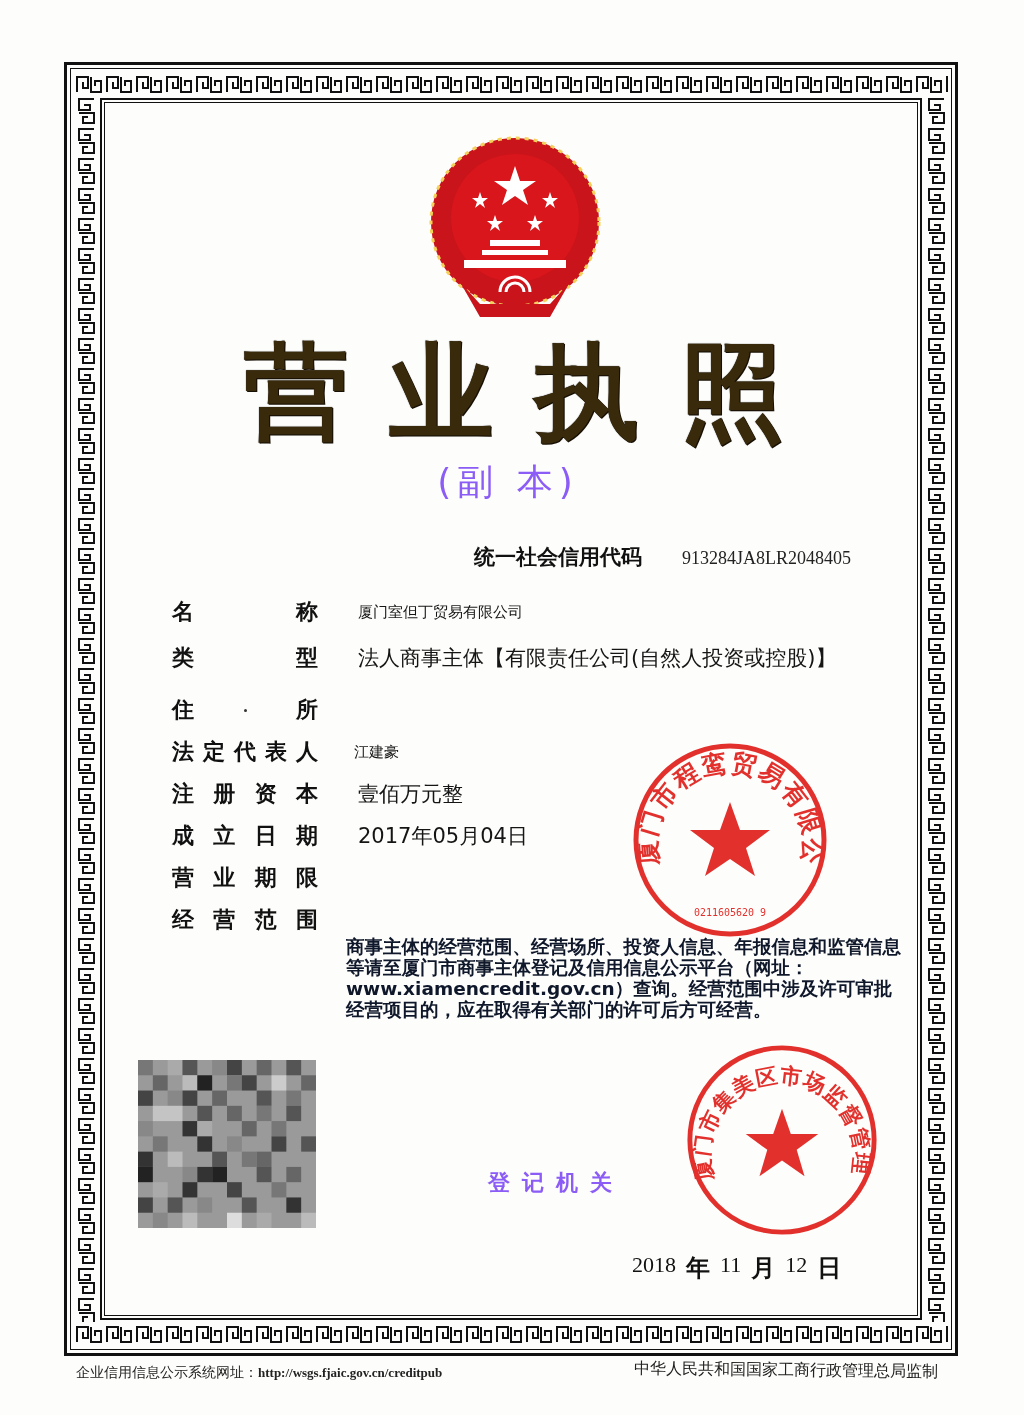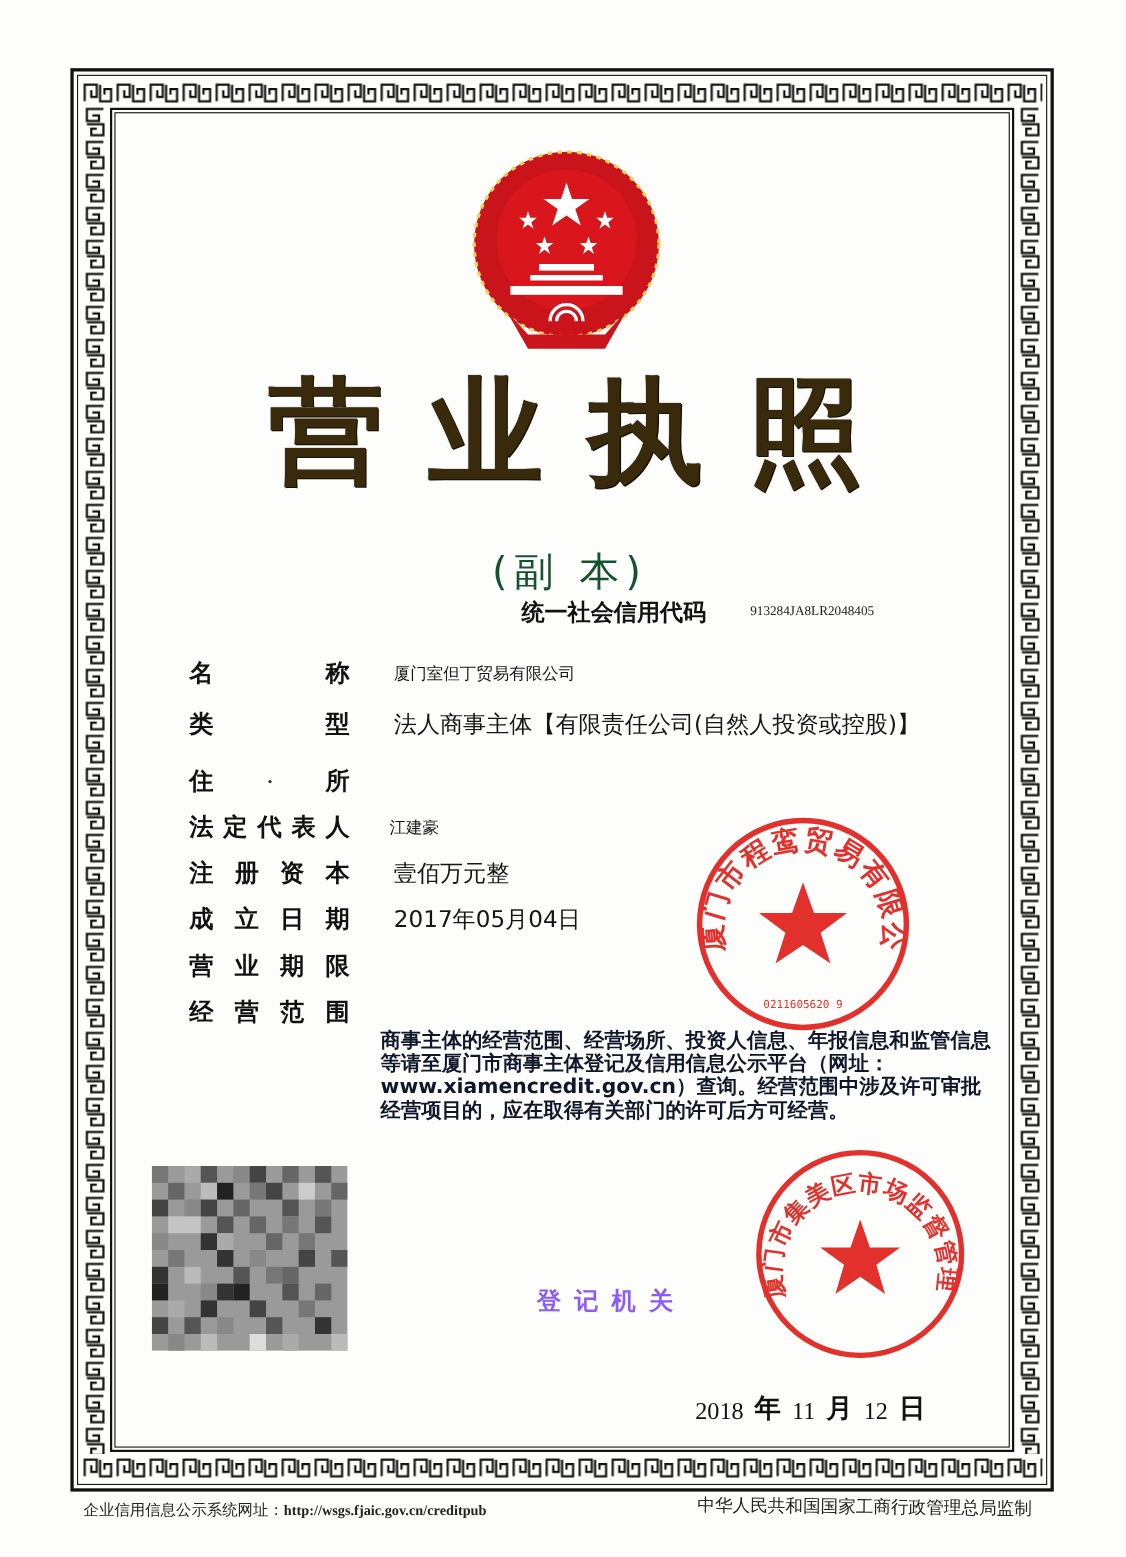--- a/index.html
+++ b/index.html
@@ -38,31 +38,31 @@
   .title {
     left: 244px; top: 332px; width: 540px; height: 120px;
     display: flex; justify-content: space-between; align-items: center;
   }
   .title span {
     font-family: "DejaVu Sans", sans-serif; font-weight: bold;
     font-size: 104px; line-height: 1; color: #3a2a0c;
     text-shadow: 0 0 1px #000, 1px 1px 0 #1a1206;
   }
   .subtitle {
-    left: 438px; top: 458px; width: 160px; text-align: center;
-    font-size: 36px; color: #14532d; letter-spacing: 6px; margin-top: 38px;
+    left: 428px; top: 458px; width: 160px; text-align: center;
+    font-size: 36px; color: #8b5cf6; letter-spacing: 6px;
   }
 
   
   .credit-label {
     left: 474px; top: 543px; font-size: 21px; font-weight: bold; color: #111;
   }
   .credit-value {
     left: 682px; top: 548px;
-    font-family: "Liberation Serif", "DejaVu Serif", serif; font-size: 12px; color: #222;
+    font-family: "Liberation Serif", "DejaVu Serif", serif; font-size: 18px; color: #222;
   }
 
   
   .row { left: 172px; height: 32px; display: flex; align-items: center; }
   .row-label {
     width: 146px; display: flex; justify-content: space-between;
     font-size: 22px; font-weight: bold; color: #111;
   }
   .row-value {
     margin-left: 40px; font-size: 21px; color: #151515; white-space: nowrap;
@@ -77,23 +77,22 @@
 
   
   .qr { left: 138px; top: 1060px; width: 178px; height: 168px; }
 
   
   .reg-authority {
     left: 488px; top: 1168px; font-size: 22px; font-weight: bold;
     letter-spacing: 12px; color: #8b5cf6;
   }
   .issue-date {
-    left: 632px; top: 1252px; display: flex; align-items: flex-end; gap: 10px;
+    left: 632px; top: 1252px; display: flex; align-items: flex-start; gap: 10px;
     color: #111;
-    margin-top: 12px;
   }
   .issue-date .num { font-family: "Liberation Serif", "DejaVu Serif", serif; font-size: 22px; }
   .issue-date .unit { font-size: 24px; font-weight: bold; }
 
   
   .seal { opacity: 0.92; }
   .seal-1 { left: 630px; top: 740px; width: 200px; height: 200px; }
   .seal-2 { left: 684px; top: 1042px; width: 196px; height: 196px; }
 
   

